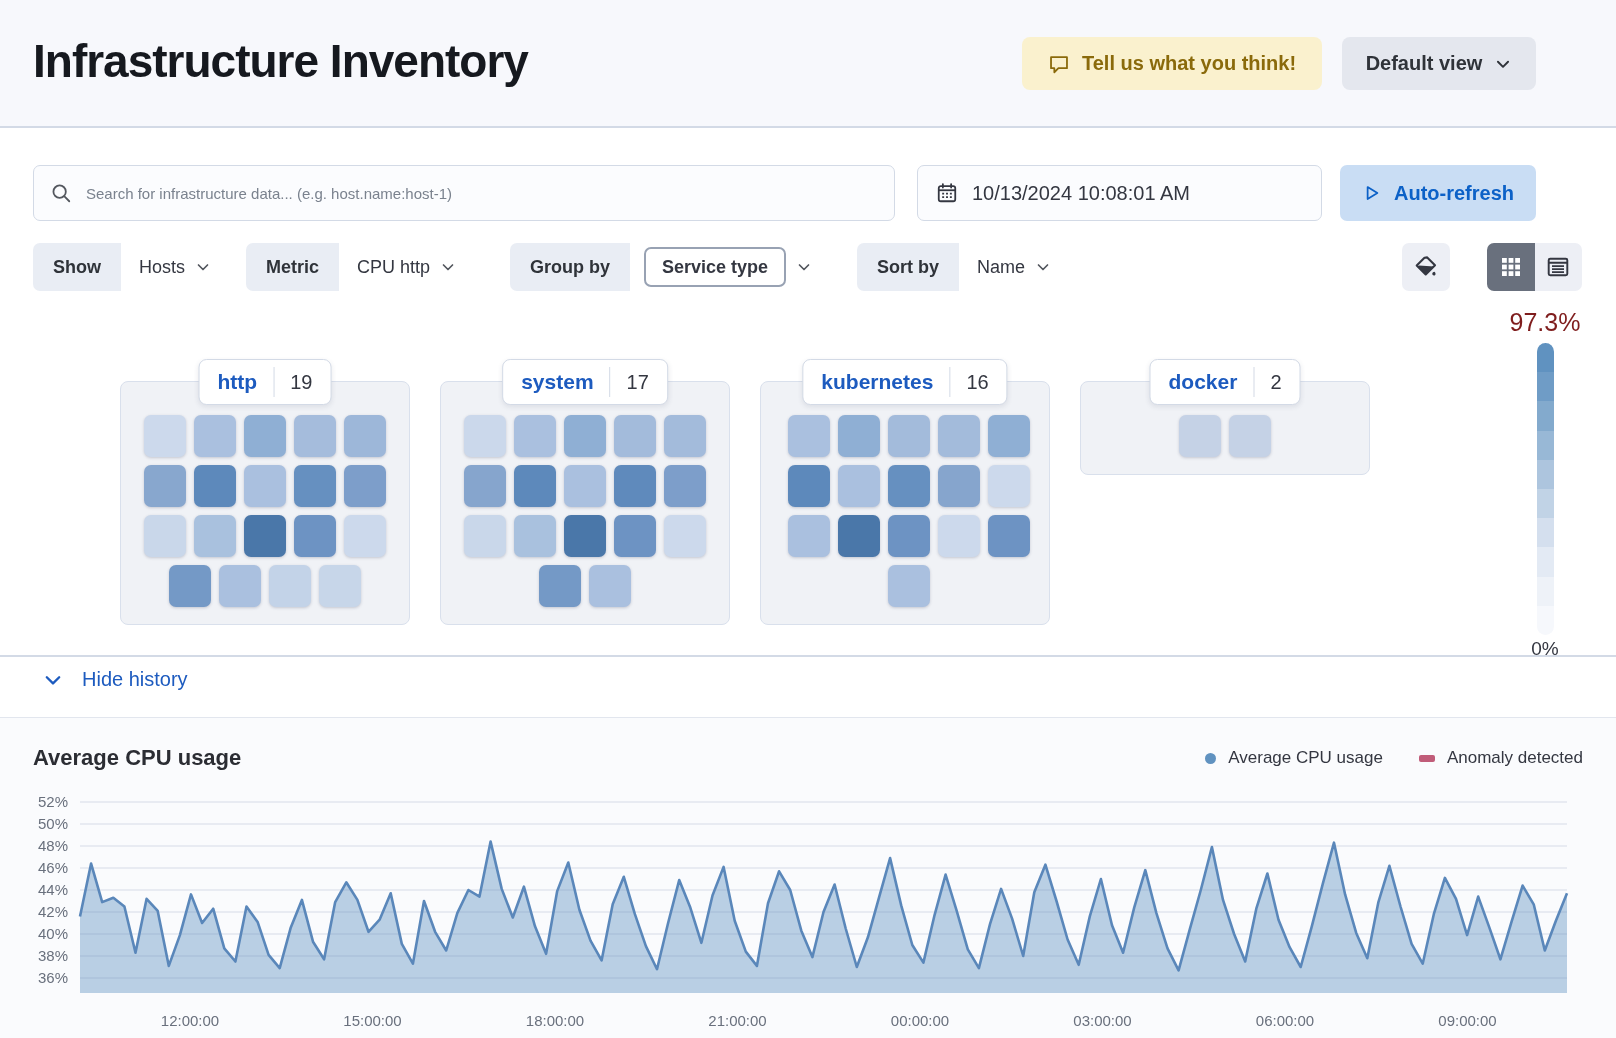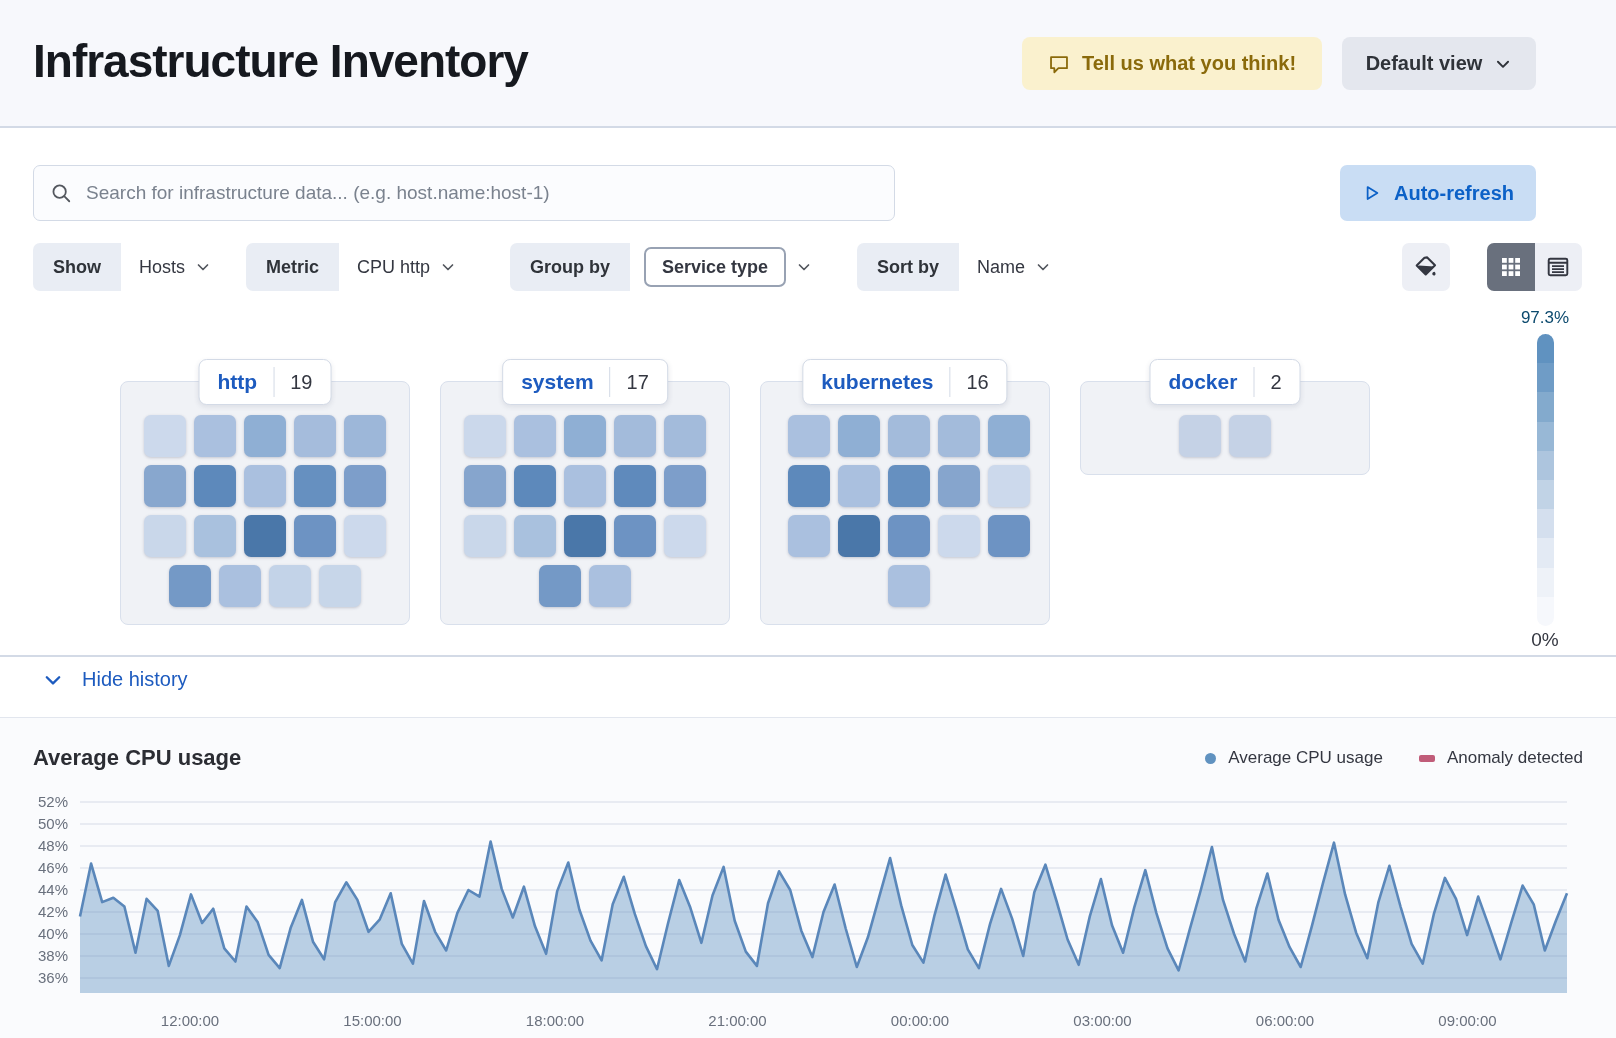--- a/index.html
+++ b/index.html
@@ -11,21 +11,21 @@
   .header { position:absolute; left:0; top:0; width:1616px; height:128px; background:#f7f8fc; border-bottom:2px solid #d3dae6; }
   .page-title { position:absolute; left:33px; top:34px; font-size:46px; font-weight:800; letter-spacing:-1px; color:#16191f; }
   .feedback-btn { position:absolute; left:1022px; top:37px; height:53px; padding:0 26px; display:flex; align-items:center; gap:12px;
     background:#faf1ce; border:none; border-radius:8px; color:#8a6a0b; font-size:20px; font-weight:600; cursor:pointer; font-family:inherit; }
   .view-btn { position:absolute; left:1342px; top:37px; width:194px; height:53px; padding:0 18px; display:flex; align-items:center; justify-content:center; gap:12px;
     background:#e4e7ee; border:none; border-radius:8px; color:#2f3339; font-size:20px; font-weight:600; cursor:pointer; font-family:inherit; }
 
   
   .search-box { position:absolute; left:33px; top:165px; width:862px; height:56px; background:#fbfcfe; border:1px solid #d3dae6; border-radius:7px;
     display:flex; align-items:center; padding:0 16px; gap:14px; }
-  .search-box input { border:none; outline:none; background:transparent; flex:1; font-size:19px; color:#000000; font-family:inherit; }
+  .search-box input { border:none; outline:none; background:transparent; flex:1; font-size:15px; color:#000000; font-family:inherit; }
   .search-box input::placeholder { color:#7a828e; }
   .date-box { position:absolute; left:917px; top:165px; width:405px; height:56px; background:#fbfcfe; border:1px solid #d3dae6; border-radius:7px;
     display:flex; align-items:center; padding:0 18px; gap:14px; font-size:20px; color:#343741; cursor:pointer; }
   .refresh-btn { position:absolute; left:1340px; top:165px; width:196px; height:56px; background:#c9ddf4; border:none; border-radius:7px;
     display:flex; align-items:center; justify-content:center; gap:12px; color:#0c61c7; font-size:20px; font-weight:700; cursor:pointer; font-family:inherit; }
 
   
   .filterbar { position:absolute; left:0; top:243px; width:1519px; height:48px; }
   .fgroup { position:absolute; top:0; height:48px; display:flex; align-items:center; border-radius:7px; }
   .flabel { height:48px; display:flex; align-items:center; padding:0 20px; background:#e9edf4; border-radius:7px 0 0 7px;
@@ -43,21 +43,21 @@
   .waffle-card { position:absolute; top:81px; width:290px; background:#f0f2f6; border:1px solid #d9e0ec; border-radius:8px; }
   .badge { position:absolute; top:-23px; left:50%; transform:translateX(-50%); height:46px; background:#fff; border:1px solid #d3dae6; border-radius:8px;
     box-shadow:0 2px 5px rgba(50,60,90,.1); display:flex; align-items:center; padding:0 18px; gap:16px; white-space:nowrap; }
   .badge .gname { color:#1d5bbf; font-size:21px; font-weight:700; cursor:pointer; }
   .badge .vline { width:1px; height:30px; background:#d3dae6; }
   .badge .gcount { color:#343741; font-size:20px; }
   .tiles { display:flex; flex-direction:column; gap:8px; align-items:center; padding:33px 0 20px 0; }
   .trow { display:flex; gap:8px; justify-content:center; }
   .tile { width:42px; height:42px; border-radius:7px; box-shadow:0 1px 3px rgba(40,50,80,.22); cursor:pointer; }
   .scale-legend { position:absolute; left:1500px; top:8px; width:90px; text-align:center; }
-  .scale-max { font-size:17px; color:#0c4a6e; margin-bottom:6px; }
+  .scale-max { font-size:25px; color:#7f1d1d; margin-bottom:6px; }
   .scale-bar { width:17px; height:292px; margin:0 auto; border-radius:9px; overflow:hidden; display:flex; flex-direction:column; }
   .scale-bar div { flex:1; }
   .scale-min { font-size:19px; color:#343741; margin-top:3px; }
 
   
   .hist-divider { position:absolute; left:0; top:655px; width:1616px; height:0; border-top:2px solid #d3dae6; }
   .history-toggle { position:absolute; left:42px; top:668px; display:flex; align-items:center; gap:18px; color:#1d5bbf; font-size:20px; cursor:pointer; background:none; border:none; font-family:inherit; }
 
   
   .chart-section { position:absolute; left:0; top:717px; width:1616px; height:321px; background:#fafbfd; border-top:1px solid #e2e6ee; }
@@ -95,20 +95,31 @@
   </div>
 
   <div class="search-box">
     <span style="display:flex">
       <svg width="22" height="22" viewBox="0 0 16 16">
           <circle cx="7" cy="7" r="4.5" fill="none" stroke="#53575e" stroke-width="1.3"></circle>
           <path d="M10.5 10.5L14 14" stroke="#53575e" stroke-width="1.3" stroke-linecap="round"></path>
         </svg>
     </span>
     <input type="text" placeholder="Search for infrastructure data... (e.g. host.name:host-1)" style="">
+  </div>
+  <div class="date-box">
+    <span style="display:flex">
+      <svg width="22" height="22" viewBox="0 0 16 16">
+          <rect x="2" y="3" width="12" height="11" rx="1.5" fill="none" stroke="#343741" stroke-width="1.3"></rect>
+          <path d="M2 6h12" stroke="#343741" stroke-width="1.3"></path>
+          <path d="M5 1.5v2.5M11 1.5v2.5" stroke="#343741" stroke-width="1.3" stroke-linecap="round"></path>
+          <path d="M4.5 8.5h1.4M7.3 8.5h1.4M10.1 8.5h1.4M4.5 11h1.4M7.3 11h1.4M10.1 11h1.4" stroke="#343741" stroke-width="1.2"></path>
+        </svg>
+    </span>
+    <span>10/13/2024 10:08:01 AM</span>
   </div>
   <button class="refresh-btn">
     <span style="display:flex">
       <svg width="20" height="20" viewBox="0 0 16 16">
           <path d="M4.5 3.2L12.3 8l-7.8 4.8z" fill="none" stroke="#0c61c7" stroke-width="1.4" stroke-linejoin="round"></path>
         </svg>
     </span>
     <span>Auto-refresh</span>
   </button>
 

